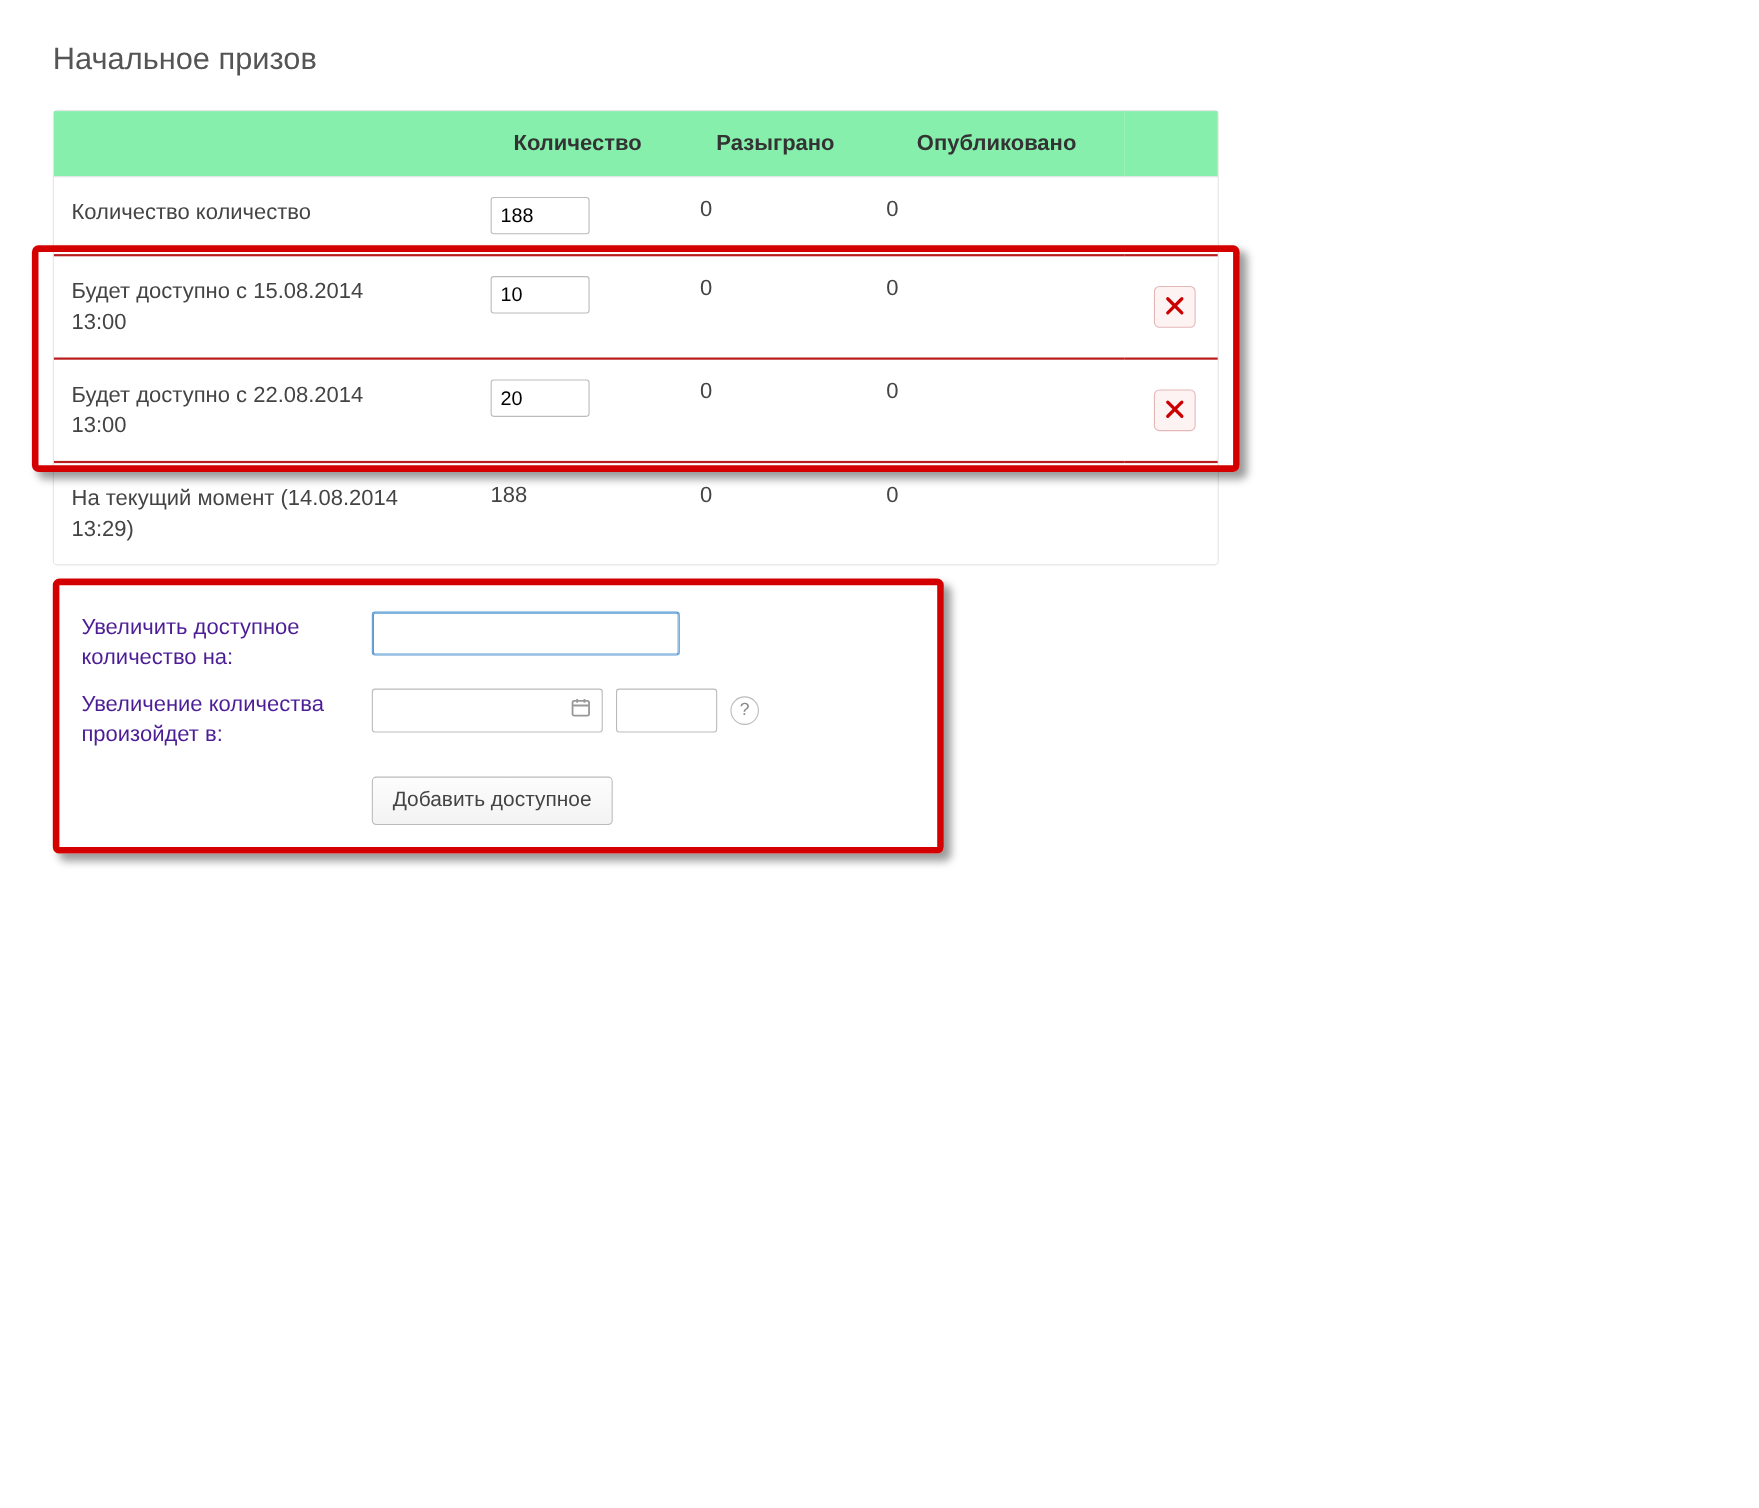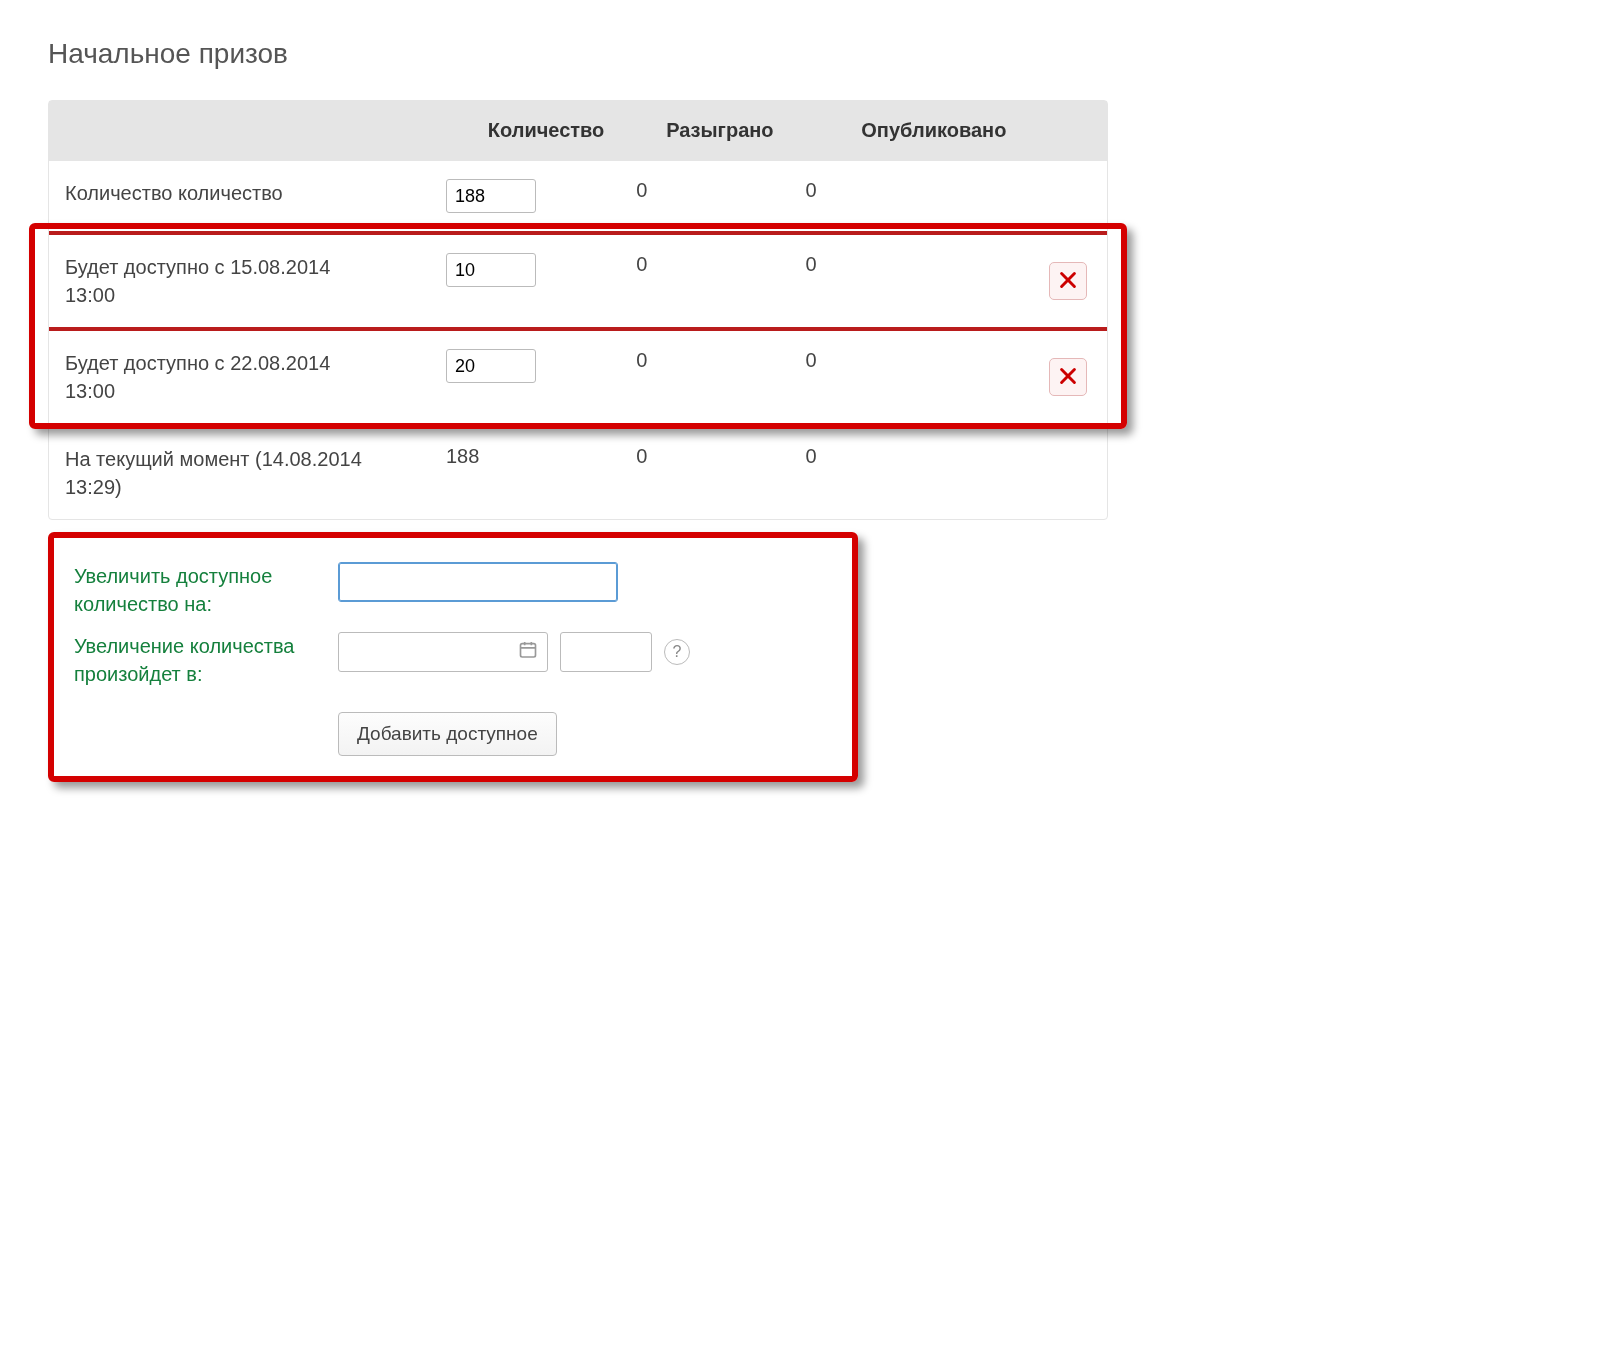--- a/index.html
+++ b/index.html
@@ -20,36 +20,36 @@
       border: 1px solid #e5e5e5;
       border-radius: 4px;
       overflow: visible;
       width: 1060px;
     }
     table {
       width: 100%;
       border-collapse: collapse;
     }
     thead th {
-      background: #e5e5e5;
+      background: #86efac;
       font-weight: 700;
       font-size: 20px;
       color: #333;
-      text-align: right;
+      text-align: center;
       padding: 18px 16px;
       border-bottom: 1px solid #e5e5e5;
     }
     thead th:first-child { width: 36%; }
     thead th.col-qty { width: 18%; }
     thead th.col-drawn { width: 16%; }
     thead th.col-pub { width: 22%; }
     thead th.col-action { width: 8%; }
     tbody td {
       padding: 18px 16px;
-      border-top: 4px solid #b91c1c;
+      border-top: 2px solid #b91c1c;
       vertical-align: top;
       font-size: 20px;
       color: #444;
     }
     tbody tr:first-child td { border-top: none; }
     input.qty-input {
       width: 90px;
       height: 34px;
       font-size: 18px;
       padding: 2px 8px;
@@ -97,21 +97,21 @@
 
     .form-row {
       display: flex;
       align-items: flex-start;
       gap: 24px;
       margin-top: 14px;
     }
     .form-row .label {
       width: 240px;
       font-size: 20px;
-      color: #15803d;
+      color: #4c1d95;
       line-height: 1.4;
     }
     .form-row .field {
       display: flex;
       align-items: center;
       gap: 12px;
     }
     .text-input {
       height: 40px;
       font-size: 18px;

